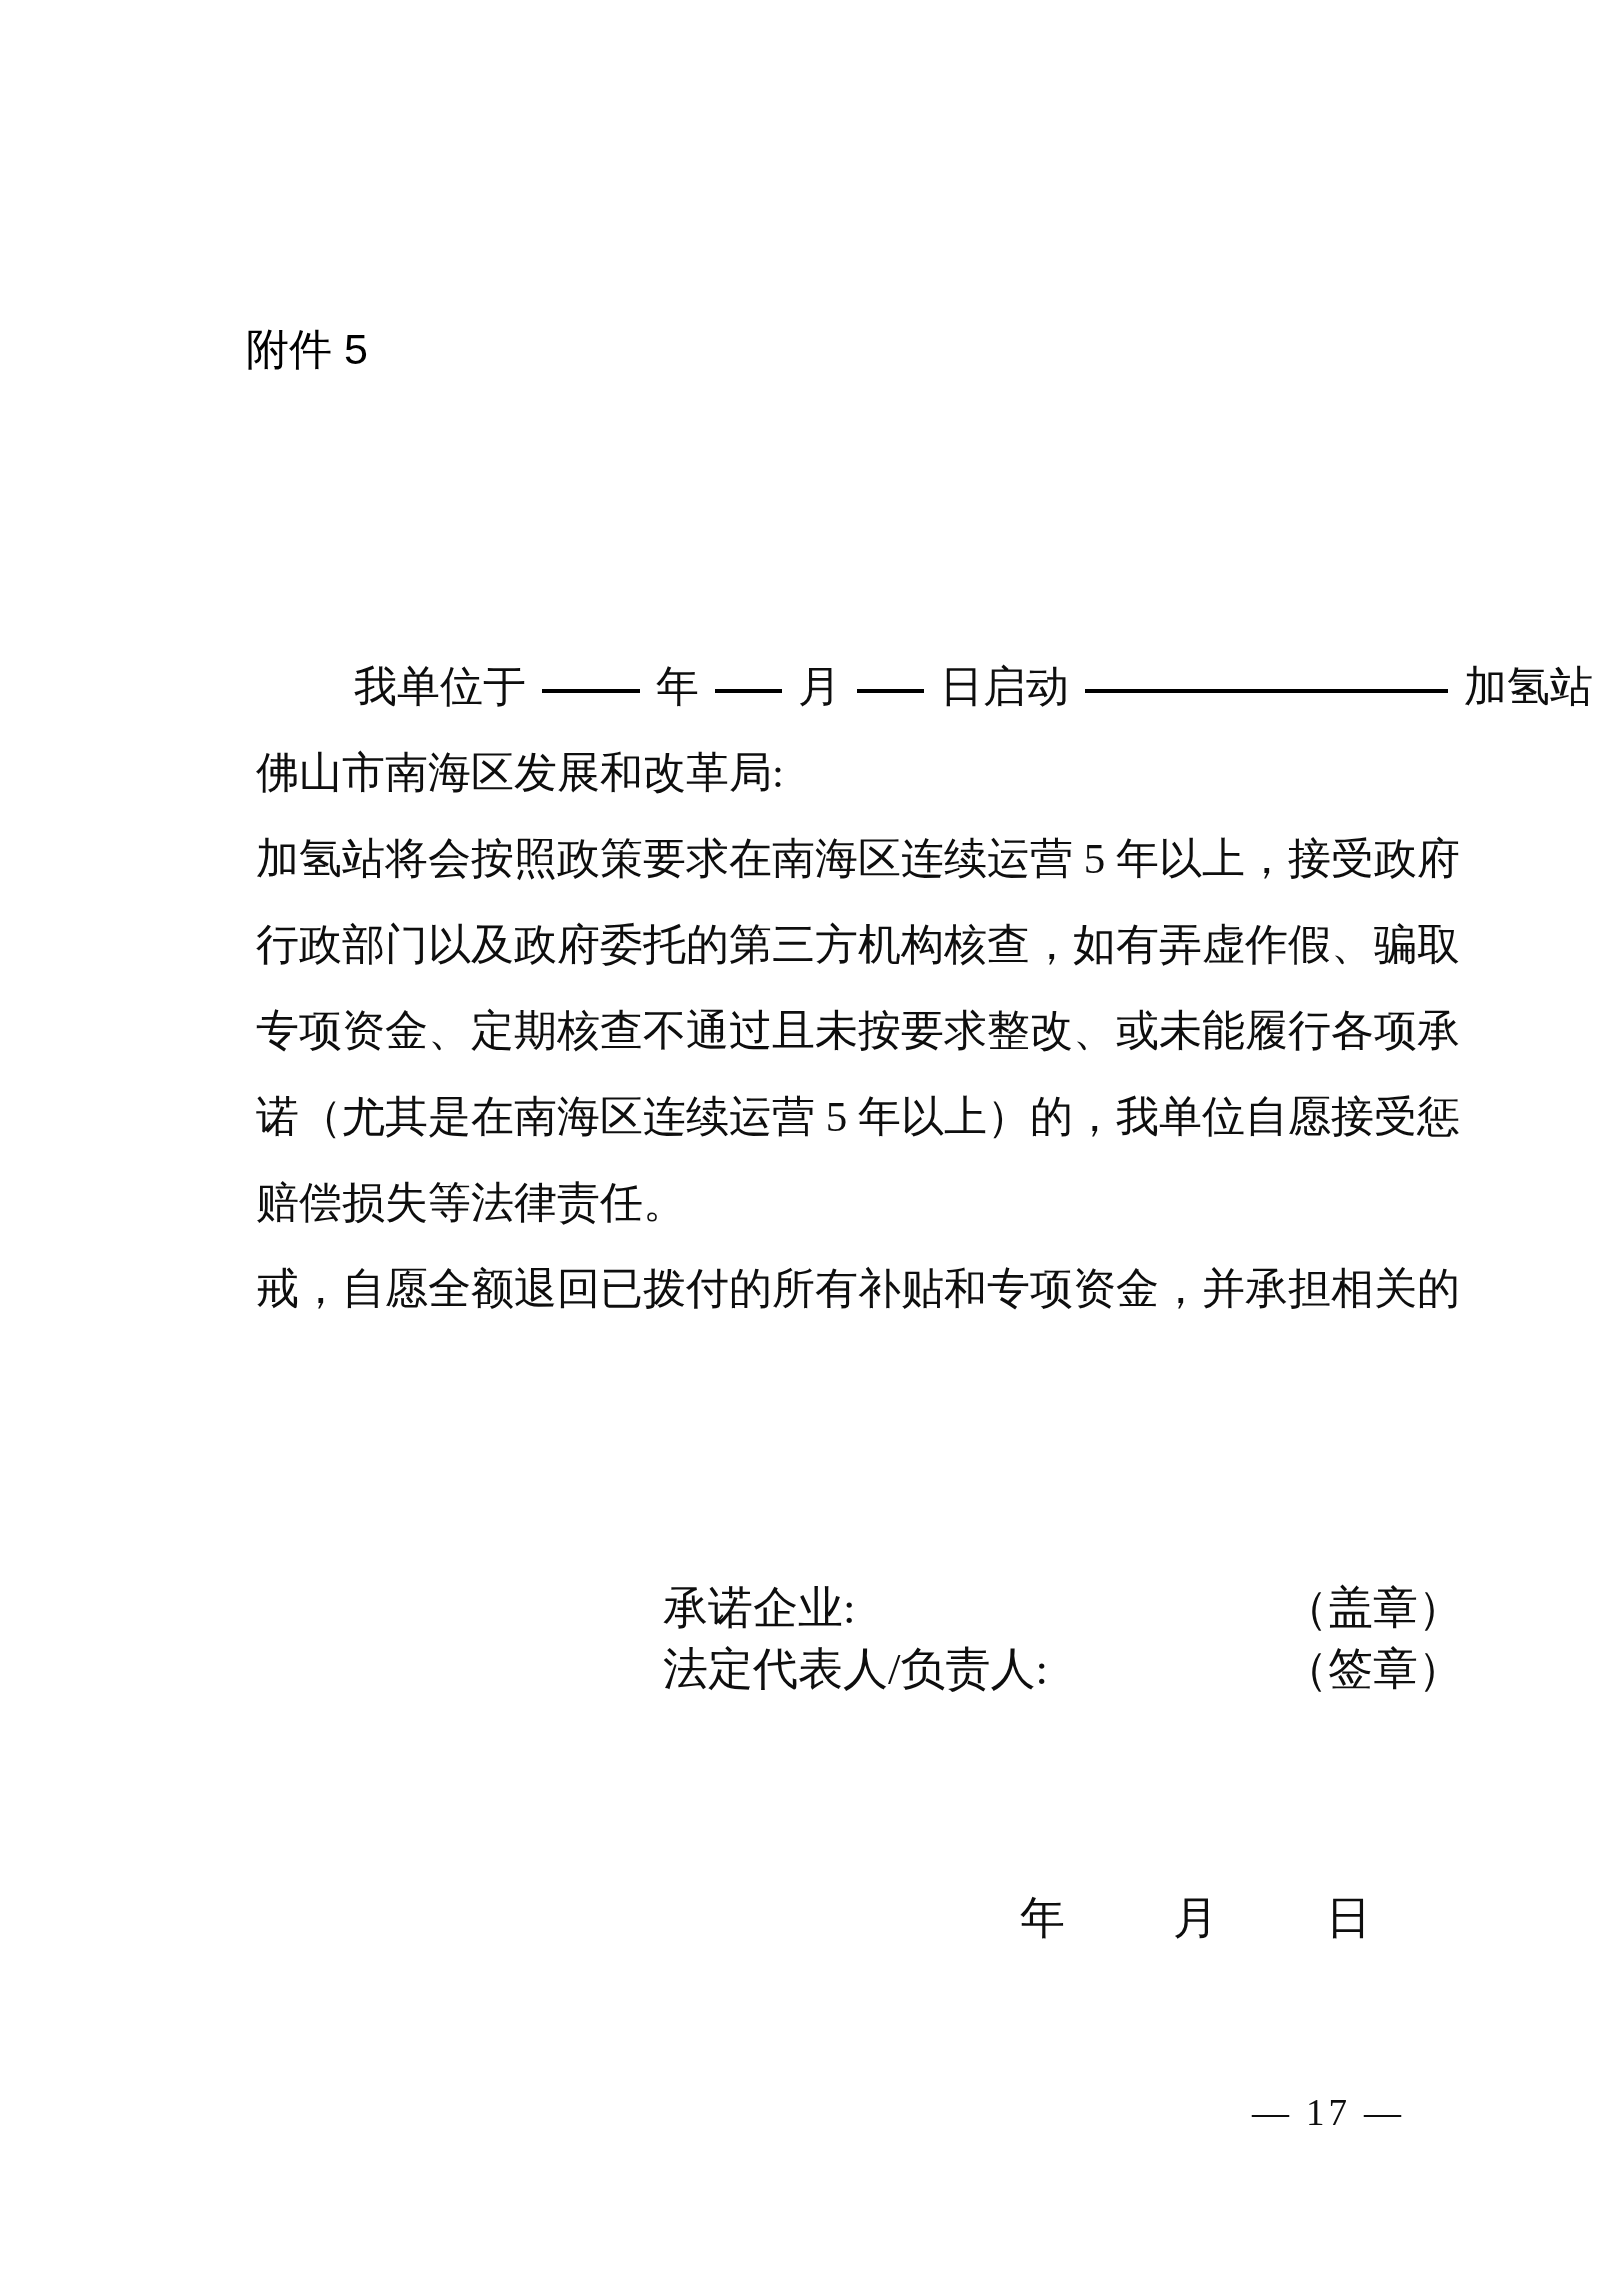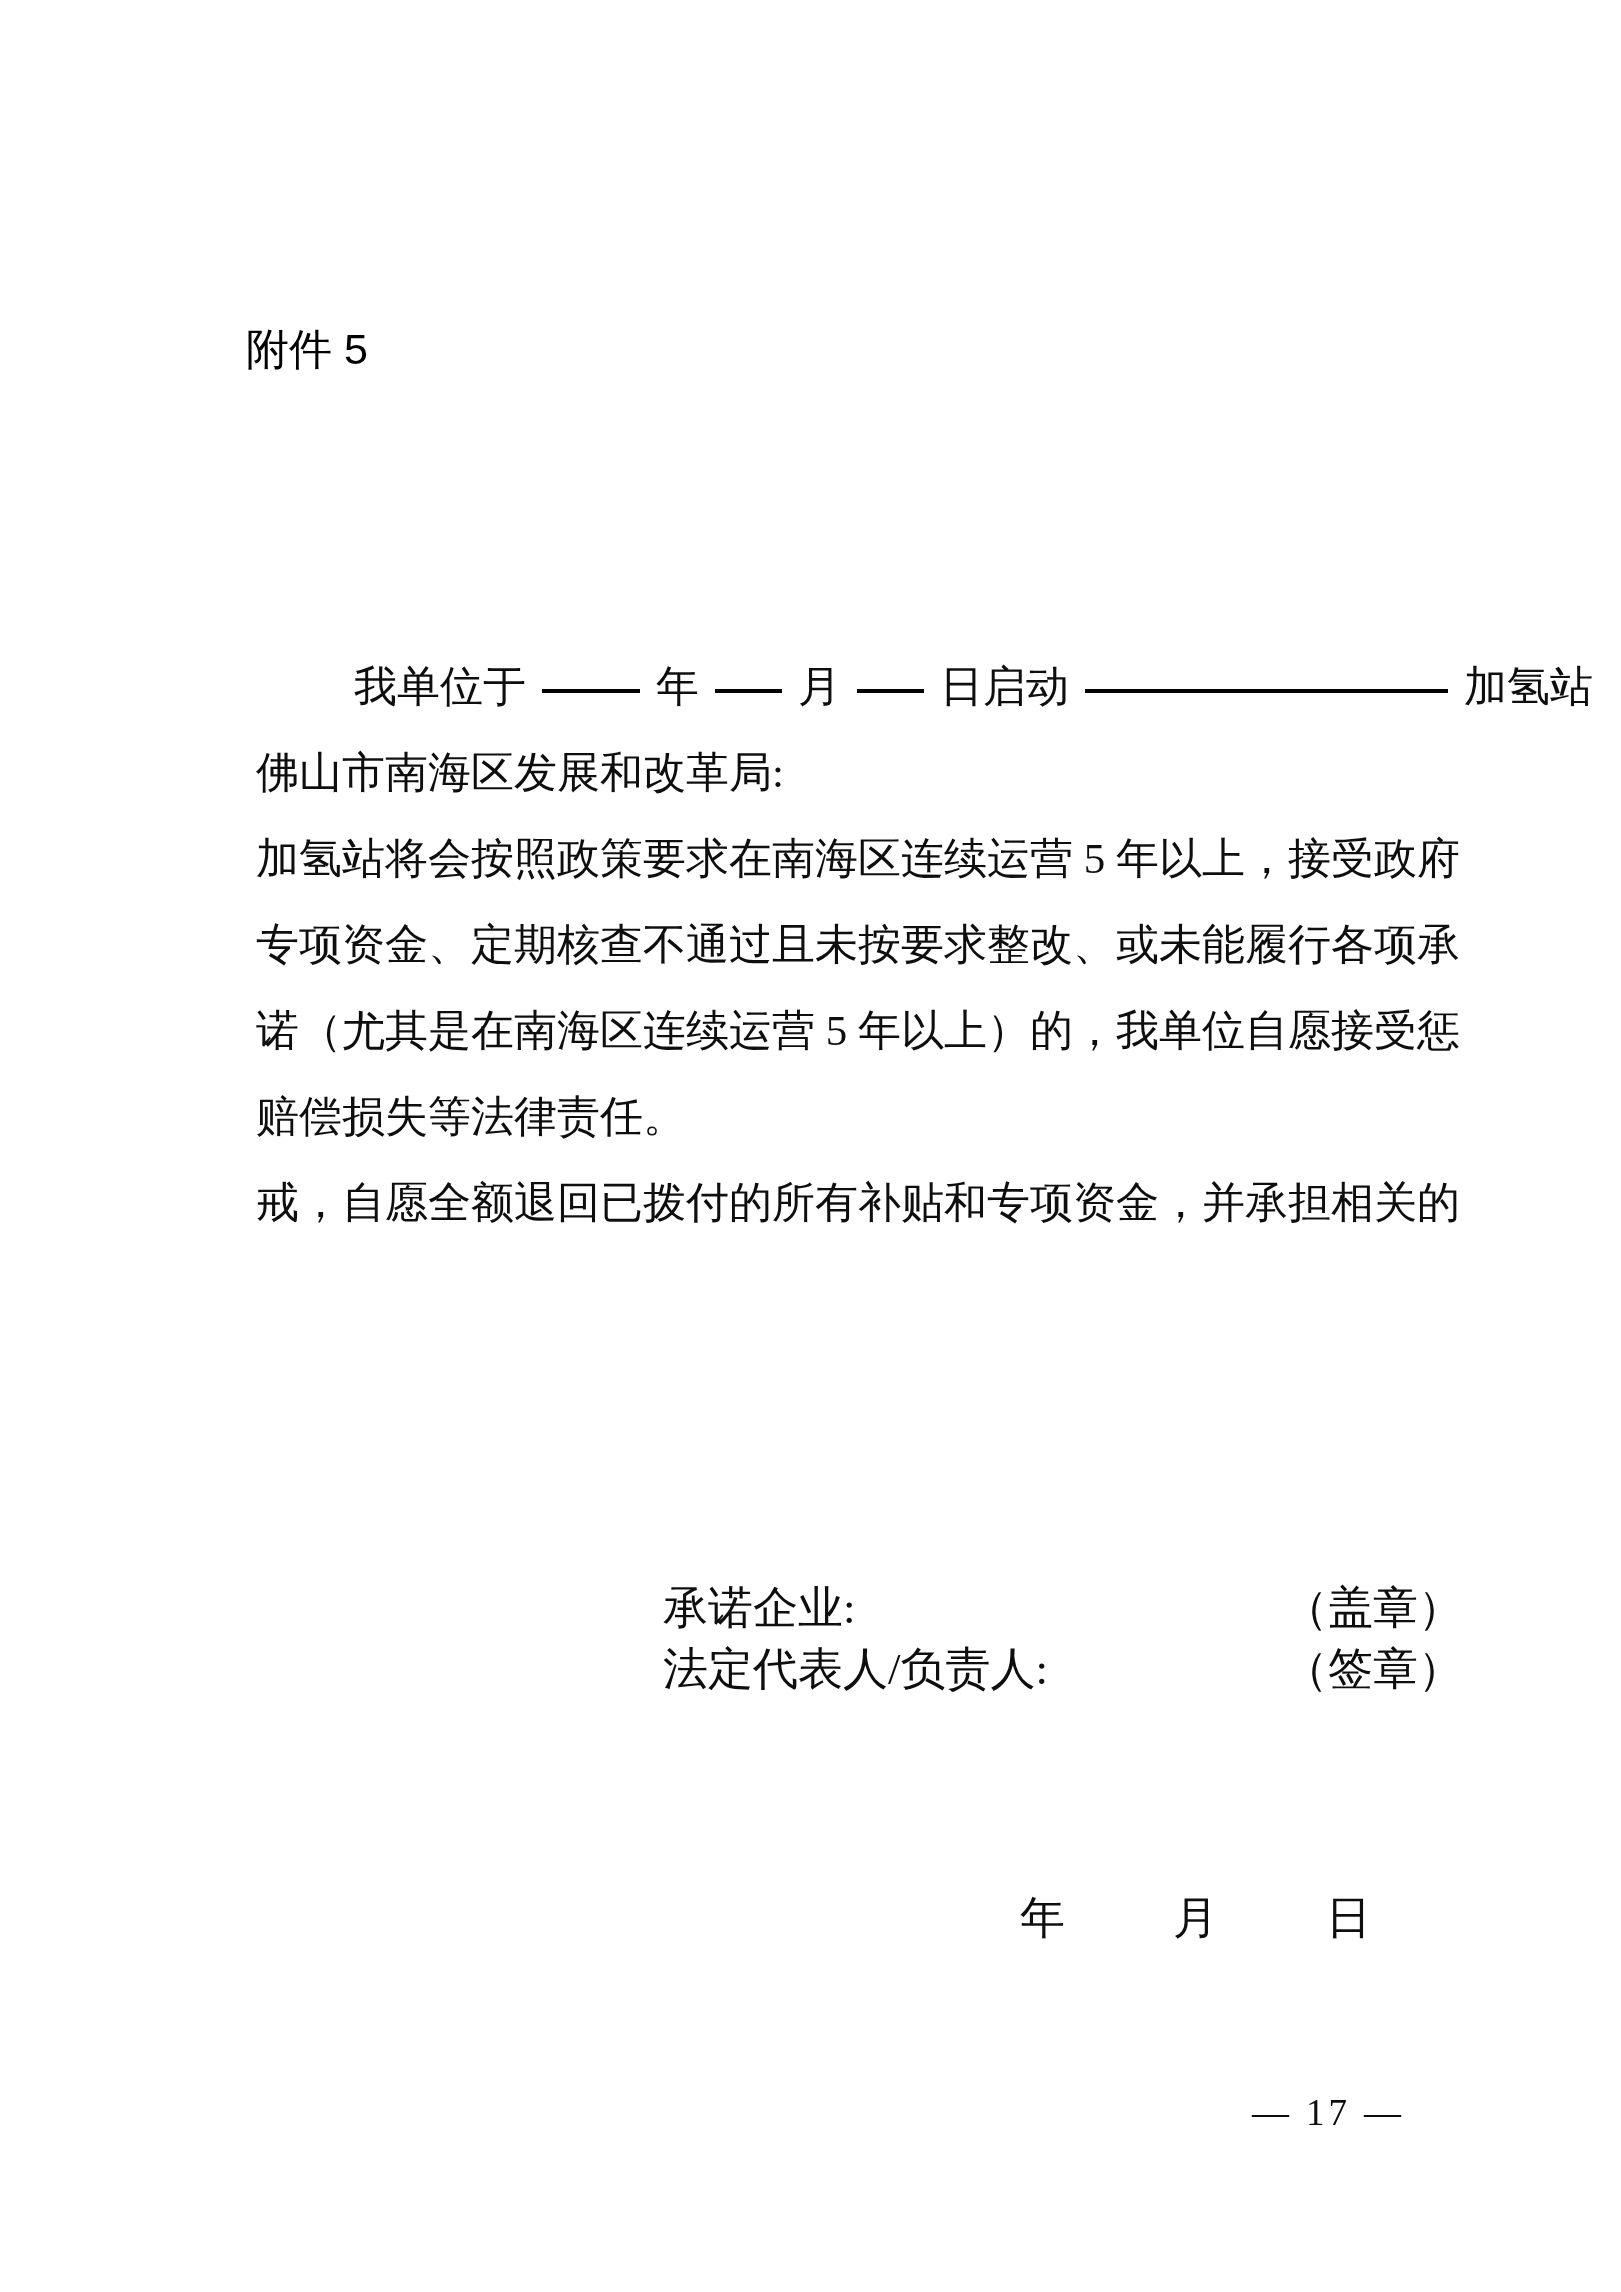--- a/index.html
+++ b/index.html
@@ -123,20 +123,21 @@
 
   <div class="body-block">
 
     <div class="body-line indent"><span>我单位于</span><span class="blank b-100"></span><span>年</span><span class="blank b-68"></span><span>月</span><span class="blank b-68"></span><span>日启动</span><span class="blank b-370"></span><span>加氢站</span></div>
 
     <div class="body-line no-justify">佛山市南海区发展和改革局:</div>
 
 
     <div class="body-line">加氢站将会按照政策要求在南海区连续运营 5 年以上，接受政府</div>
 
+    <div class="body-line">行政部门以及政府委托的第三方机构核查，如有弄虚作假、骗取</div>
 
     <div class="body-line">专项资金、定期核查不通过且未按要求整改、或未能履行各项承</div>
 
     <div class="body-line">诺（尤其是在南海区连续运营 5 年以上）的，我单位自愿接受惩</div>
 
     <div class="body-line no-justify">赔偿损失等法律责任。</div>
 
     <div class="body-line">戒，自愿全额退回已拨付的所有补贴和专项资金，并承担相关的</div>
   </div>
 

